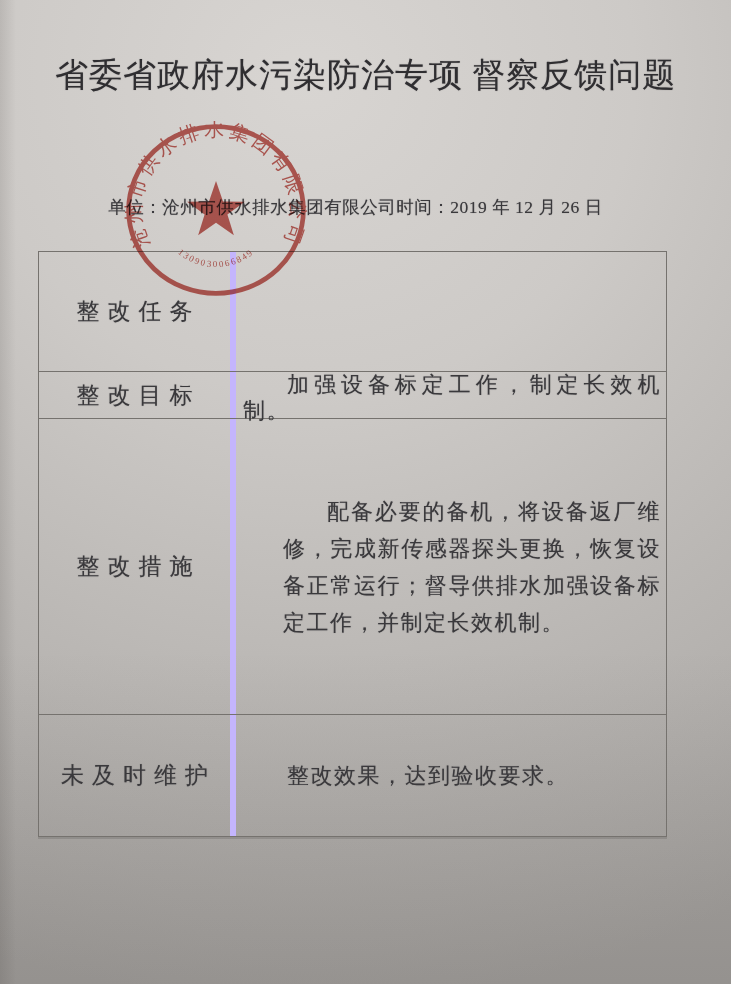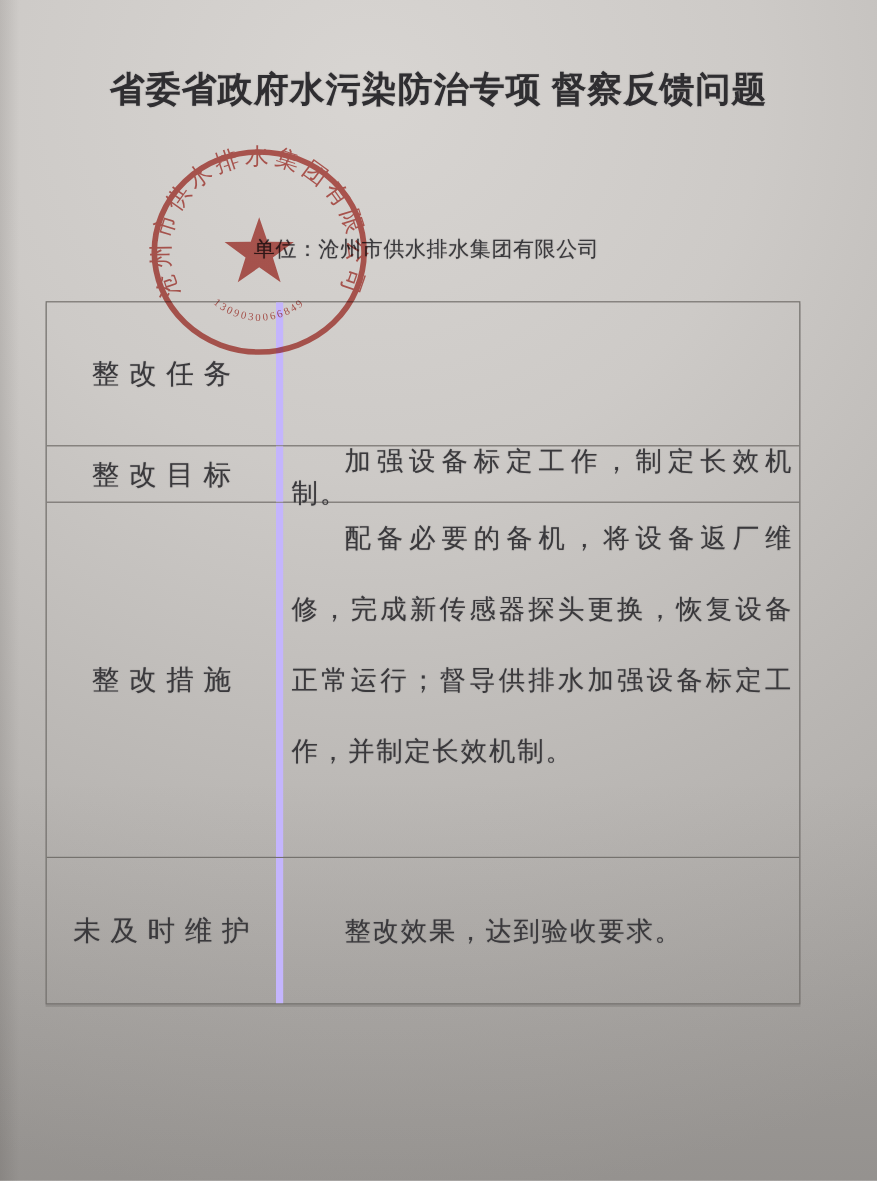--- a/index.html
+++ b/index.html
@@ -8,22 +8,22 @@
     font-family:"Liberation Serif","DejaVu Serif",serif;
     background:
       linear-gradient(90deg, rgba(50,45,42,.12) 0px, rgba(50,45,42,0) 16px),
       linear-gradient(180deg, rgba(45,42,40,0) 66%, rgba(45,42,40,.15) 100%),
       radial-gradient(140% 100% at 42% 8%, #d8d5d2 0%, #cdcac7 32%, #bab7b4 62%, #a7a4a1 94%);
   }
   .ink{color:#3a393c; text-shadow:0 0 1px rgba(58,57,60,.45);}
   
   .title-block{
     position:absolute; top:52px; left:0; right:0;
-    text-align:center; font-weight:bold; color:#2f2e31;
-    font-size:29px; line-height:47px; letter-spacing:1px;
+    text-align:center; font-weight:normal; color:#2f2e31;
+    font-size:33px; line-height:47px; letter-spacing:1px;
     text-shadow:0 0 1px rgba(47,46,49,.5);
   }
   
   .meta-row{
     position:absolute; top:195px; left:60px; right:80px;
     display:flex; justify-content:center;
     font-size:17.5px; letter-spacing:.5px;
   }
   
   .doc-table{
@@ -42,40 +42,43 @@
     font-size:23px;
   }
   .label-cell span{letter-spacing:8px; margin-right:-8px;}
   .content-cell{
     flex:1; box-sizing:border-box; padding:0 5px 0 7px;
     font-size:22px; letter-spacing:1.5px; text-align:justify;
   }
   .content-cell p{margin:0; text-indent:2em; width:100%;}
   .r1 .content-cell{line-height:40px; padding-top:5px;}
   .r2 .content-cell{display:flex; align-items:flex-start; line-height:26px;}
-  .r3 .content-cell{display:flex; line-height:59px;}
+  .r3 .content-cell{display:flex; align-items:center; line-height:37px;margin-left:40px;}
   .r4 .content-cell{display:flex; align-items:center; line-height:26px;}
   
   .stamp{
     position:absolute; left:121px; top:121px; width:190px; height:178px;
     mix-blend-mode:multiply; opacity:.85; filter:blur(.4px);
     pointer-events:none;
   }
   .stamp svg{width:100%; height:100%;}
 </style>
 </head>
 <body>
 
 <div class="title-block">
   <div>省委省政府水污染防治专项 督察反馈问题</div>
 </div>
 
 <div class="meta-row ink">
   <div>
     <span>单位：</span><span>沧州市供水排水集团有限公司</span>
+  </div>
+  <div>
+    <span>时间：</span><span>2019 年 12 月 26 日</span>
   </div>
 </div>
 
 <div class="doc-table">
 
   <div class="t-row r1">
     <div class="label-cell ink">
       <span>整改任务</span>
     </div>
   </div>

